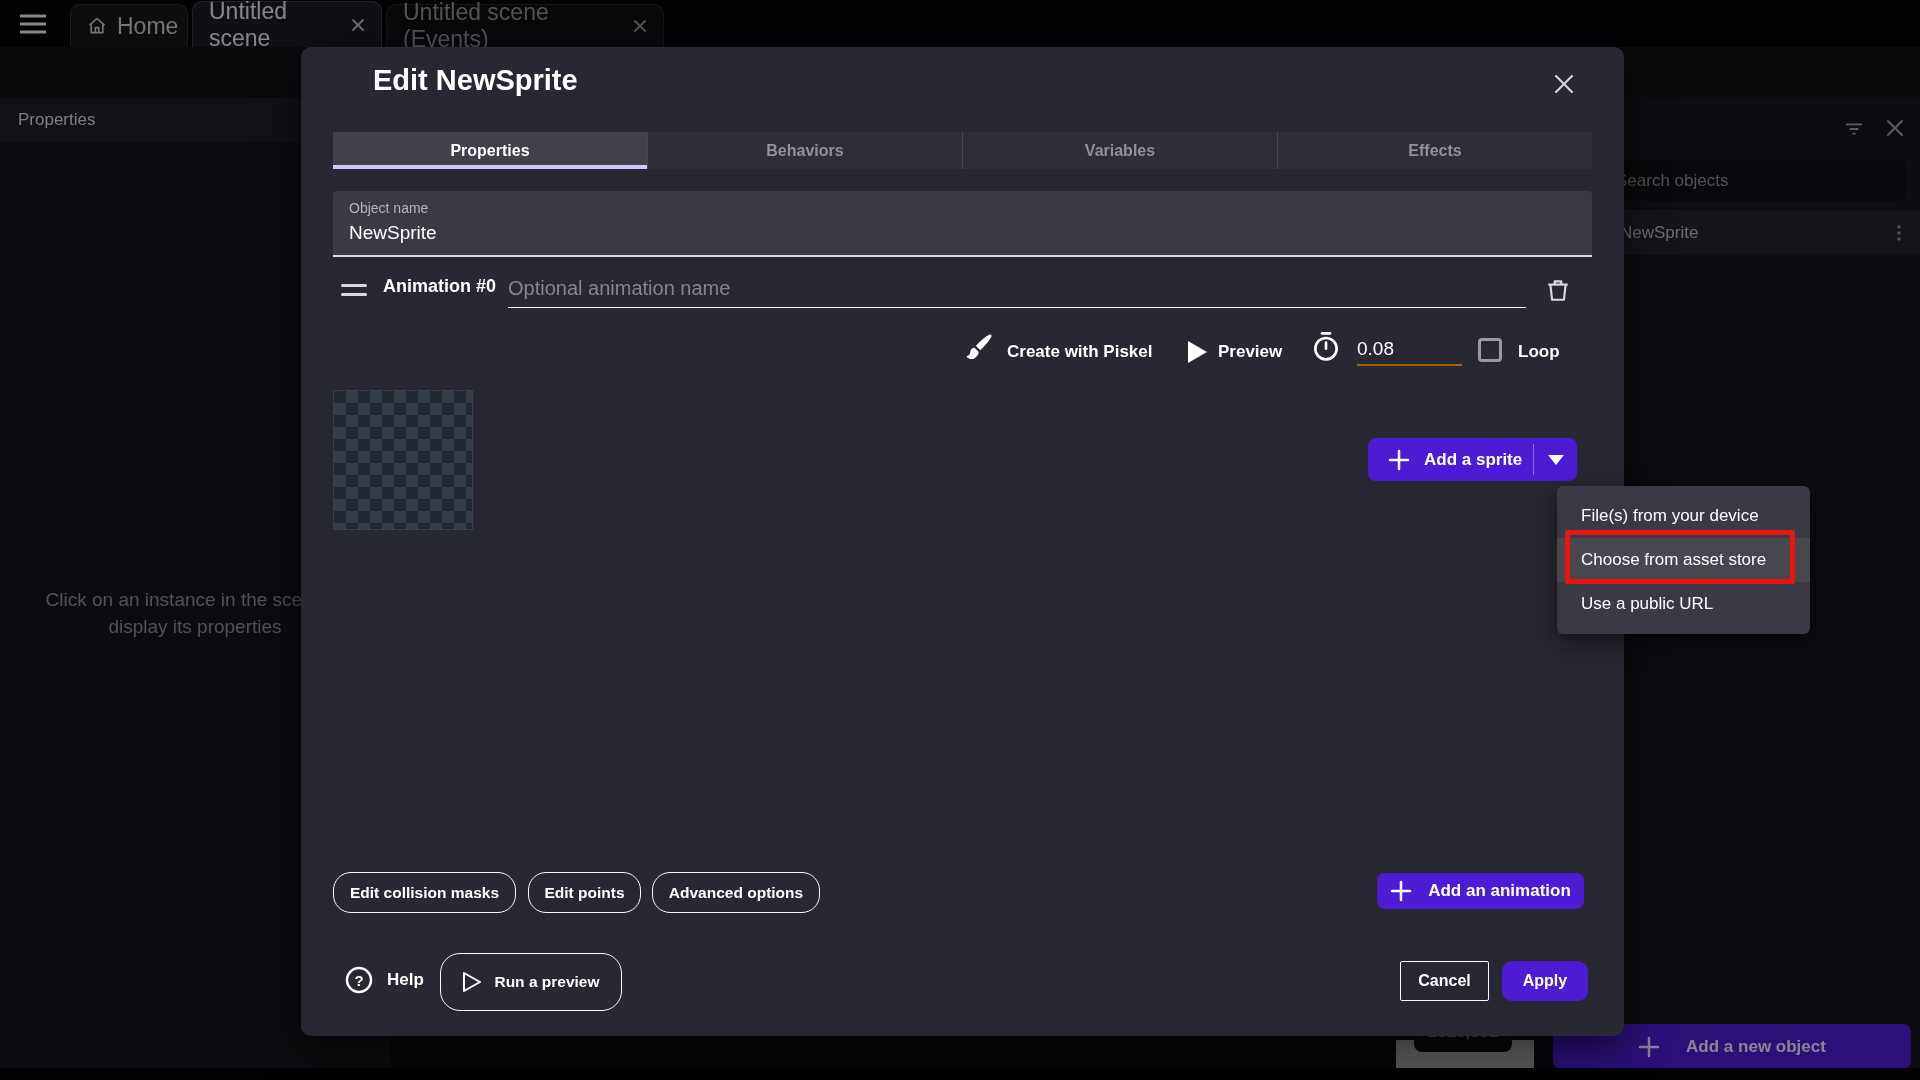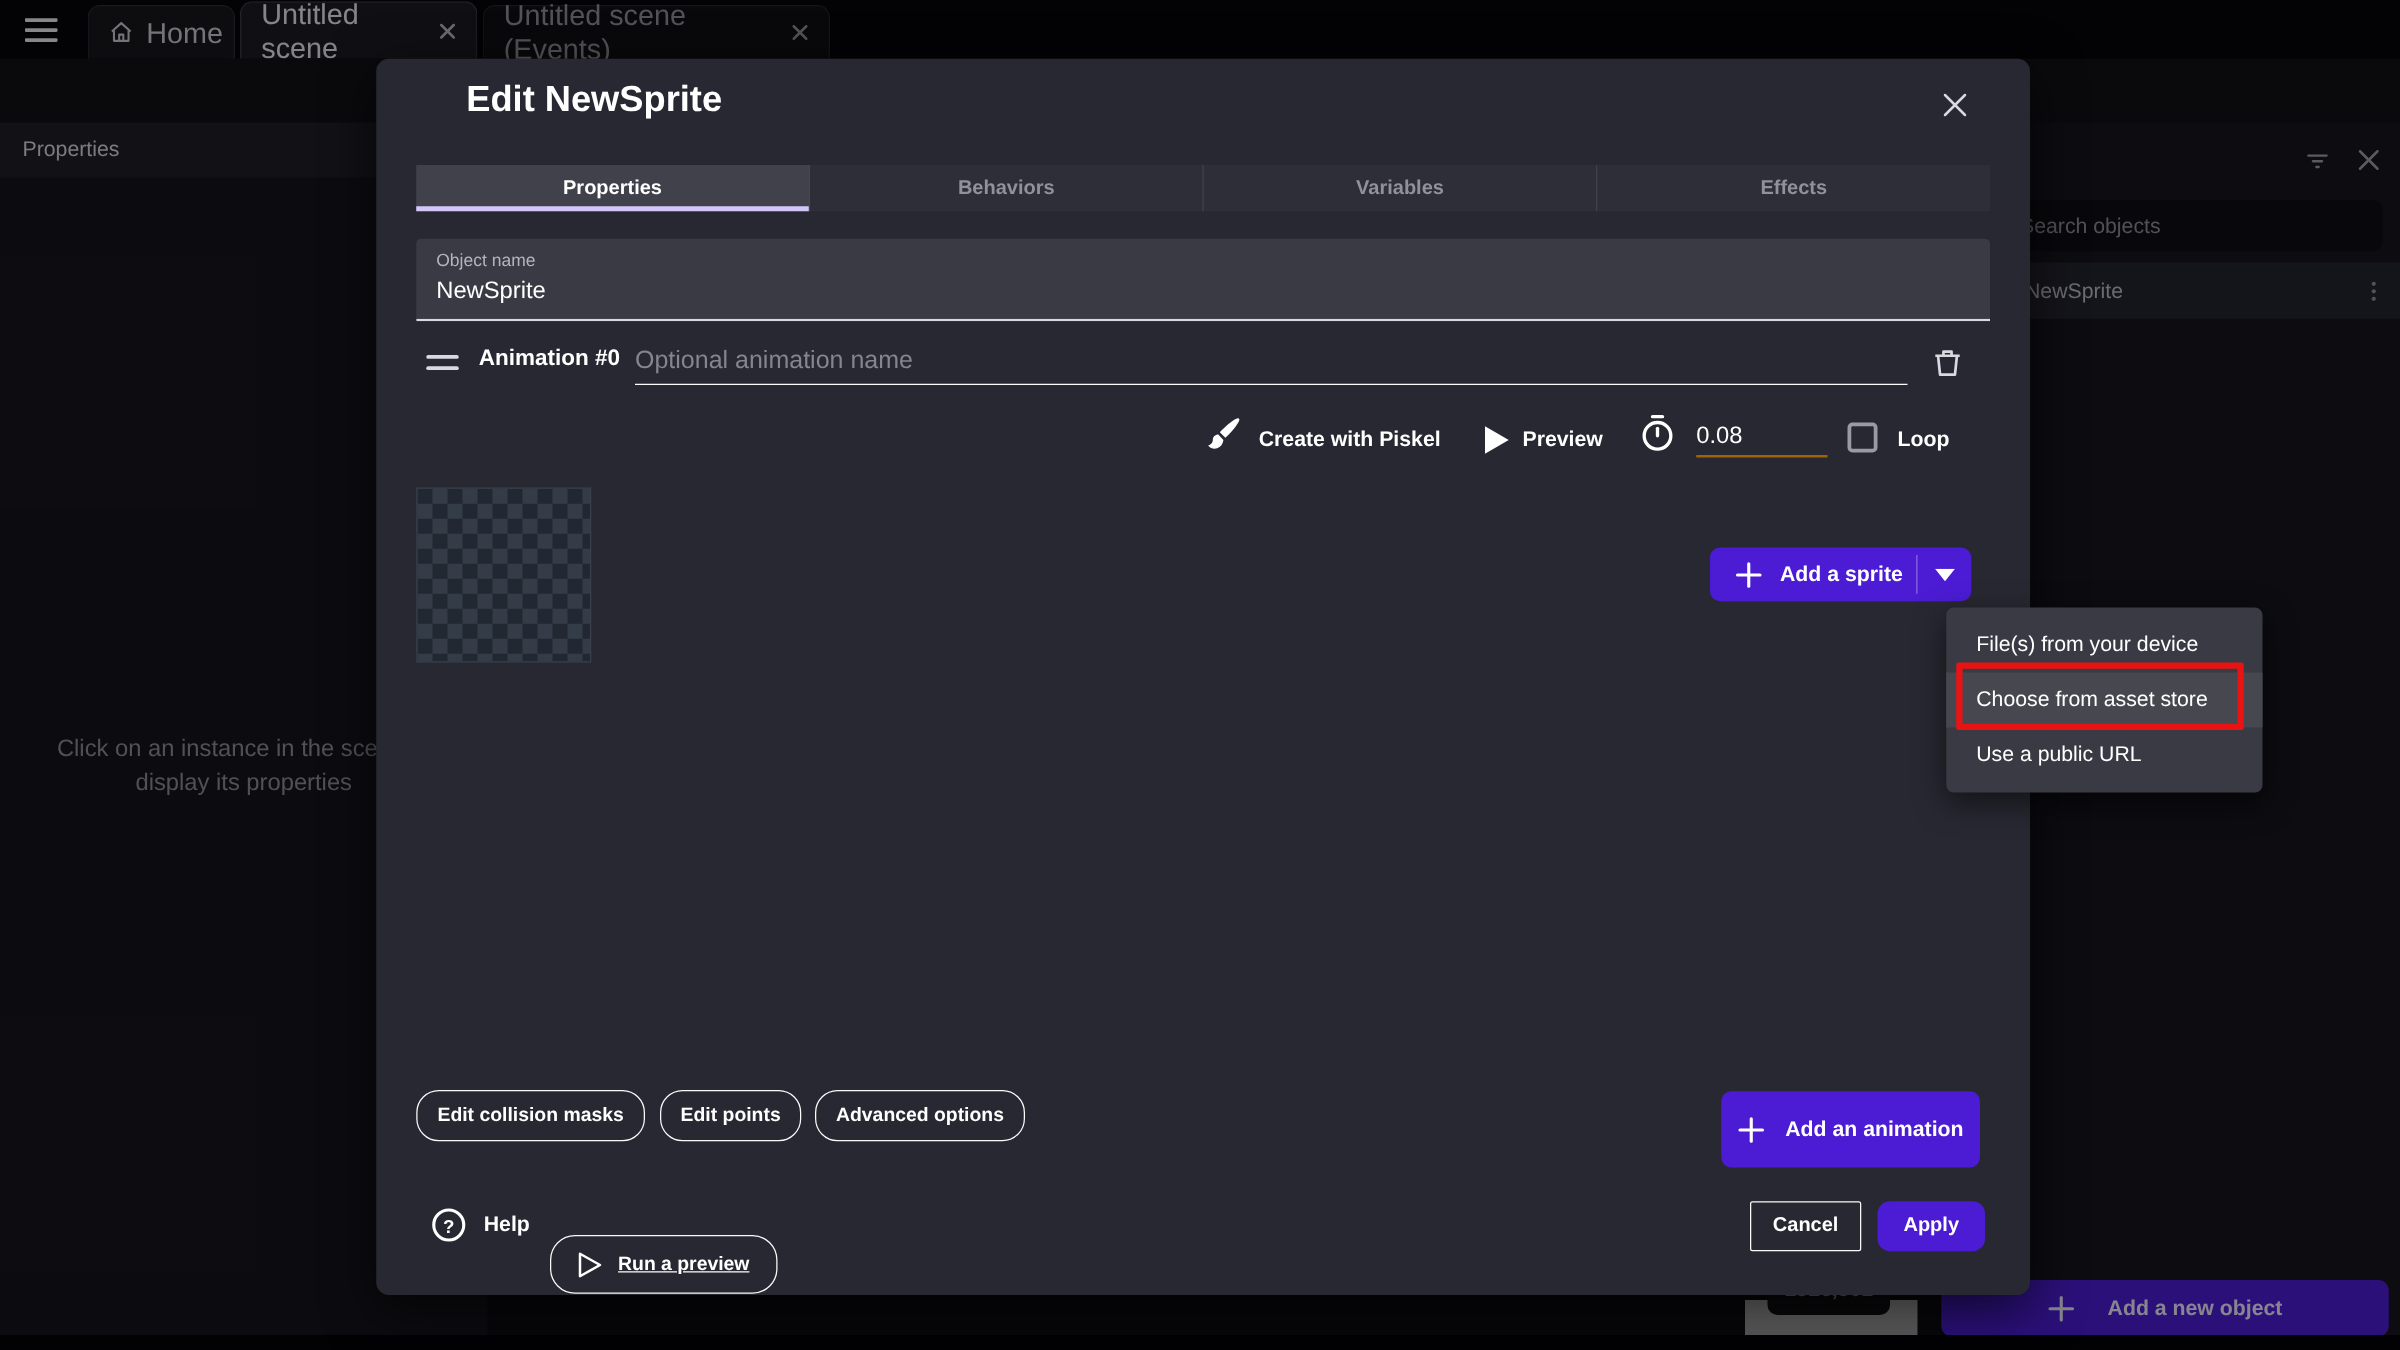--- a/index.html
+++ b/index.html
@@ -109,27 +109,27 @@
   .menu-item.hover { background:#47474f; }
   #annotation-box { left:1565px; top:530px; width:230px; height:54px; border:5px solid #ea1313;
                     z-index:40; border-radius:2px; }
 
   .outline-btn { position:absolute; height:41px; border:1px solid #fafafa; border-radius:18px;
                  display:flex; align-items:center; justify-content:center; gap:12px; color:#fff;
                  font-weight:bold; font-size:15.5px; background:transparent; z-index:21; }
   #btn-collision { left:333px; top:872px; width:183px; }
   #btn-points    { left:528px; top:872px; width:113px; }
   #btn-advanced  { left:652px; top:872px; width:168px; }
-  #btn-add-animation { left:1377px; top:873px; width:207px; height:61px; background:#4b1cd3; border-radius:8px;
+  #btn-add-animation { left:1377px; top:873px; width:207px; height:36px; background:#4b1cd3; border-radius:8px;
                  display:flex; align-items:center; justify-content:center; gap:16px; color:#fff;
                  font-weight:bold; font-size:17px; z-index:21; position:absolute; }
 
   #help-btn { left:345px; top:966px; display:flex; align-items:center; gap:14px; z-index:21;
               color:#fff; font-weight:bold; font-size:17px; }
-  #btn-run-preview { left:440px; top:988px; width:182px; height:47px; border-radius:20px;text-decoration:underline; }
+  #btn-run-preview { left:440px; top:953px; width:182px; height:58px; border-radius:20px; }
   #btn-cancel { left:1400px; top:961px; width:89px; height:40px; border-radius:2px; font-size:16px; }
   #btn-apply  { left:1502px; top:961px; width:86px; height:40px; background:#4b1cd3; border-radius:10px;
                 display:flex; align-items:center; justify-content:center; color:#fff; font-weight:bold;
                 font-size:16px; z-index:21; position:absolute; }
 </style>
 </head>
 <body>
 
 <div id="stage">
 

